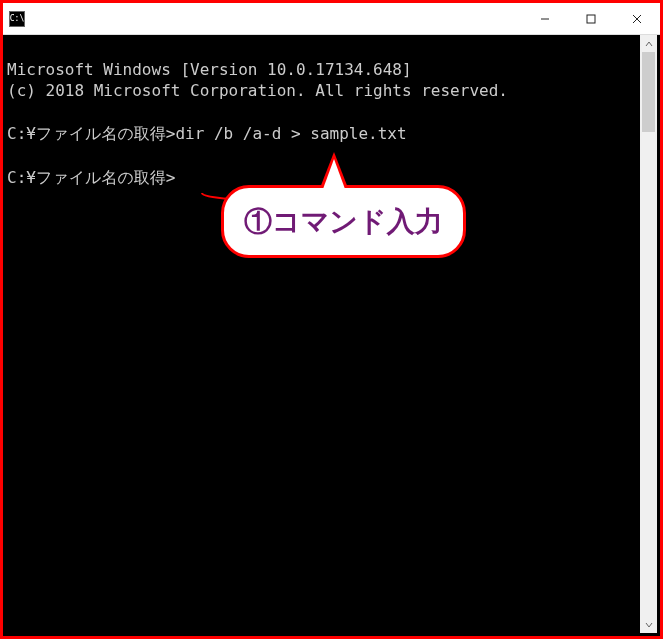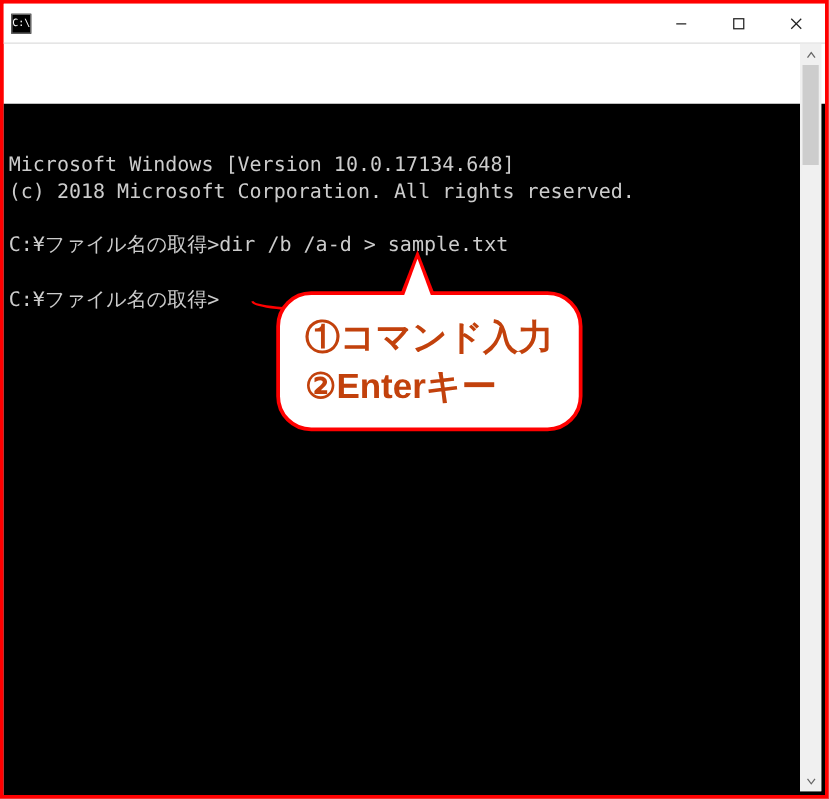--- a/index.html
+++ b/index.html
@@ -59,25 +59,24 @@
     color: #222;
   }
 
   .terminal {
     flex: 1;
     background: #000;
     color: #ccc;
     font-family: "MS Gothic", "Consolas", monospace;
     font-size: 16px;
     line-height: 1.35;
-    padding: 16px 4px;
+    padding: 2px 4px;
     position: relative;
     overflow: hidden;
     white-space: pre;
-    margin-top: 48px;
   }
   .terminal .line { white-space: pre; }
   .terminal ::selection { background: #fff; color:#000; }
 
   .scrollbar {
     position: absolute;
     top: 32px;
     right: 3px;
     bottom: 3px;
     width: 17px;
@@ -108,21 +107,21 @@
   .underline-ann svg { width: 100%; height: 100%; display:block; }
 
   .callout {
     position: absolute;
     background: #fff;
     border: 3px solid #ff0000;
     border-radius: 28px;
     padding: 14px 20px;
     font-family: "Meiryo", "MS Gothic", sans-serif;
     font-weight: bold;
-    color: #c2410c;
+    color: #701a75;
     font-size: 28px;
     line-height: 1.4;
     white-space: nowrap;
   }
   .callout-tail {
     position: absolute;
     width: 0; height: 0;
   }
   .callout-tail::before {
     content: "";
@@ -181,21 +180,20 @@
     <div class="underline-ann" style="left:198px; top:114px; width:250px;">
       <svg viewBox="0 0 250 14" preserveAspectRatio="none">
         <path d="M1 1 C 1 10, 120 10, 125 13 C 130 10, 249 10, 249 1" fill="none" stroke="#ff0000" stroke-width="2"></path>
       </svg>
     </div>
 
     
     <div class="callout" style="left:218px; top:150px;">
       <div class="callout-tail" style="left:110px; top:0;"></div>
       <div>①コマンド入力</div>
-      <div>②Enterキー</div>
     </div>
 
   </div>
 
   <div class="scrollbar">
     <div class="scroll-btn">
       <svg width="8" height="6">
           <polyline points="1,5 4,1 7,5" fill="none" stroke="#666" stroke-width="1"></polyline>
         </svg>
     </div>

